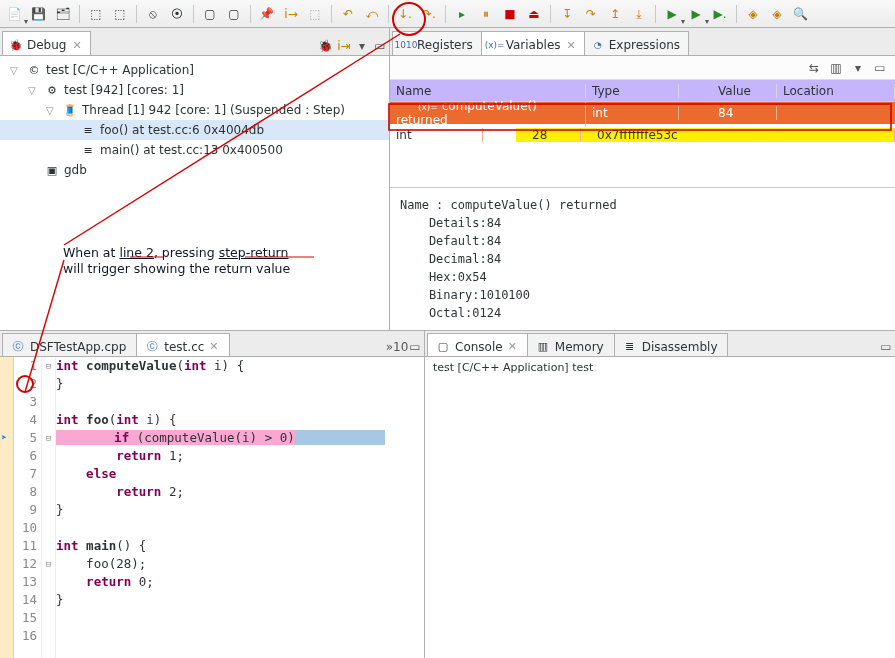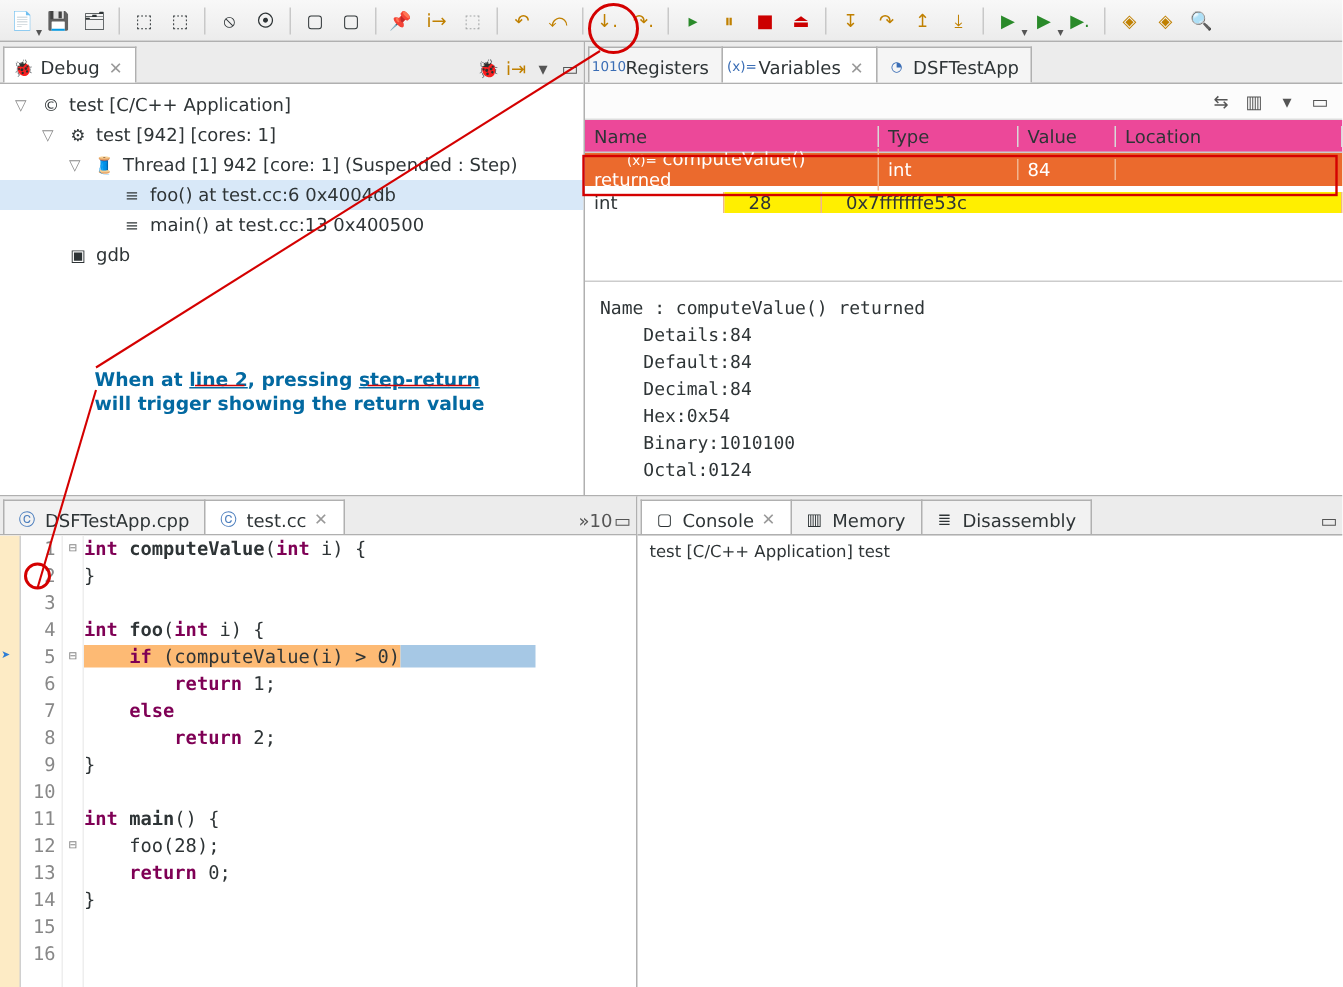--- a/index.html
+++ b/index.html
@@ -23,26 +23,26 @@
   .tab-icon { width: 14px; height: 14px; display: inline-flex; align-items: center; justify-content: center; font-size: 11px; }
   .tab-spacer { flex: 1; }
   .mini-btn { width:18px; height:18px; display:flex; align-items:center; justify-content:center; font-size:12px; cursor:pointer; color:#555; }
 
   .debug-tree { flex:1; overflow:auto; padding: 4px 0; }
   .tree-row { display:flex; align-items:center; height:20px; padding-left:6px; gap:4px; }
   .tree-indent { display:inline-block; }
   .twisty { width:12px; color:#888; font-size:10px; }
   .row-icon { width:16px; text-align:center; font-size:11px; }
 
-  .annot { position:absolute; color:#0369a1; font-size:12.5px; line-height:1.3;font-weight:bold; }
+  .annot { position:absolute; color:#0f172a; font-size:12.5px; line-height:1.3; }
 
   
-  .var-header { display:flex; background:#ec4899; border-bottom:1px solid #ccc; height:22px; align-items:center; font-size:12px; }
+  .var-header { display:flex; background:#c4b5fd; border-bottom:1px solid #ccc; height:22px; align-items:center; font-size:12px; }
   .var-col { padding:0 6px; border-right:1px solid #d8d8d8; }
-  .c-name { width:196px; } .c-type { width:93px; } .c-value{ width:65px; } .c-loc { flex:1; }
+  .c-name { width:196px; } .c-type { width:93px; } .c-value{ width:65px;margin-left:33px; } .c-loc { flex:1; }
   .var-row { display:flex; height:22px; align-items:center; font-size:12px; }
   .var-row.selected { background:#eb6a2d; color:#fff; }
   .var-row .var-col { border-right:1px solid #f0b490; }
   .var-row.changed .c-value, .var-row.changed .c-loc { background:#ffef00;padding-left:16px; }
   .var-name-ind { display:inline-block; width:22px; }
 
   .var-detail { padding:8px 10px; font-family:"DejaVu Sans Mono",monospace; font-size:12px; line-height:1.5; border-top:1px solid #ccc; background:#fff; white-space:pre; }
 
   
   .lower { display:flex; height: 328px; border-top:1px solid #b0b0b0; }
@@ -55,21 +55,21 @@
 
   .editor-body { flex:1; display:flex; font-family:"DejaVu Sans Mono",monospace; font-size:12.5px; background:#fff; overflow:hidden; }
   .gutter-ann { width:14px; background:#fdebc5; border-right:1px solid #d0d0d0; }
   .gutter-ln { width:28px; text-align:right; color:#888; padding-right:4px; background:#fff; border-right:1px solid #eee; }
   .gutter-fold { width:14px; background:#fff; border-right:1px solid #eee; }
   .code-col { flex:1; }
   .code-line { height:18px; line-height:18px; white-space:pre; }
   .ln { height:18px; line-height:18px; }
   .fold { height:18px; line-height:18px; text-align:center; font-size:9px; color:#888; }
   .ann-cell { height:18px; position:relative; }
-  .current-line { background:#fdba74; }
+  .current-line { background:#f9a8d4;padding-left:28px; }
   .select-seg { background:#a6c8e5; }
   .arrow-marker { position:absolute; left:1px; top:3px; font-size:10px; color:#2e7ed6; }
 
   .kw { color:#7f0055; font-weight:bold; }
   .fn { font-weight:bold; }
 
   .console-body { flex:1; padding:4px 8px; font-size:11px; }
 
   svg { overflow:visible; }
   .red-circ { position:absolute; border:2px solid #d40000; border-radius:50%; pointer-events:none; }
@@ -181,21 +181,21 @@
           <span class="tab-icon" style="color:#3a6db5;font-size:9px">1010</span>
           <span>Registers</span>
         </div>
         <div class="view-tab active">
           <span class="tab-icon" style="color:#3a6db5;font-size:9px">(x)=</span>
           <span>Variables</span>
           <span class="close">✕</span>
         </div>
         <div class="view-tab">
           <span class="tab-icon" style="color:#3a6db5;font-size:9px">◔</span>
-          <span>DSFTestApp</span>
+          <span>Expressions</span>
         </div>
         <div class="tab-spacer"></div>
       </div>
     <div style="height:24px;border-bottom:1px solid #ddd;display:flex;justify-content:flex-end;align-items:center;padding-right:6px;gap:4px;background:#fcfcfc">
       <div class="mini-btn">⇆</div>
       <div class="mini-btn">▥</div>
       <div class="mini-btn">▾</div>
       <div class="mini-btn">▭</div>
     </div>
     <div class="var-header">

